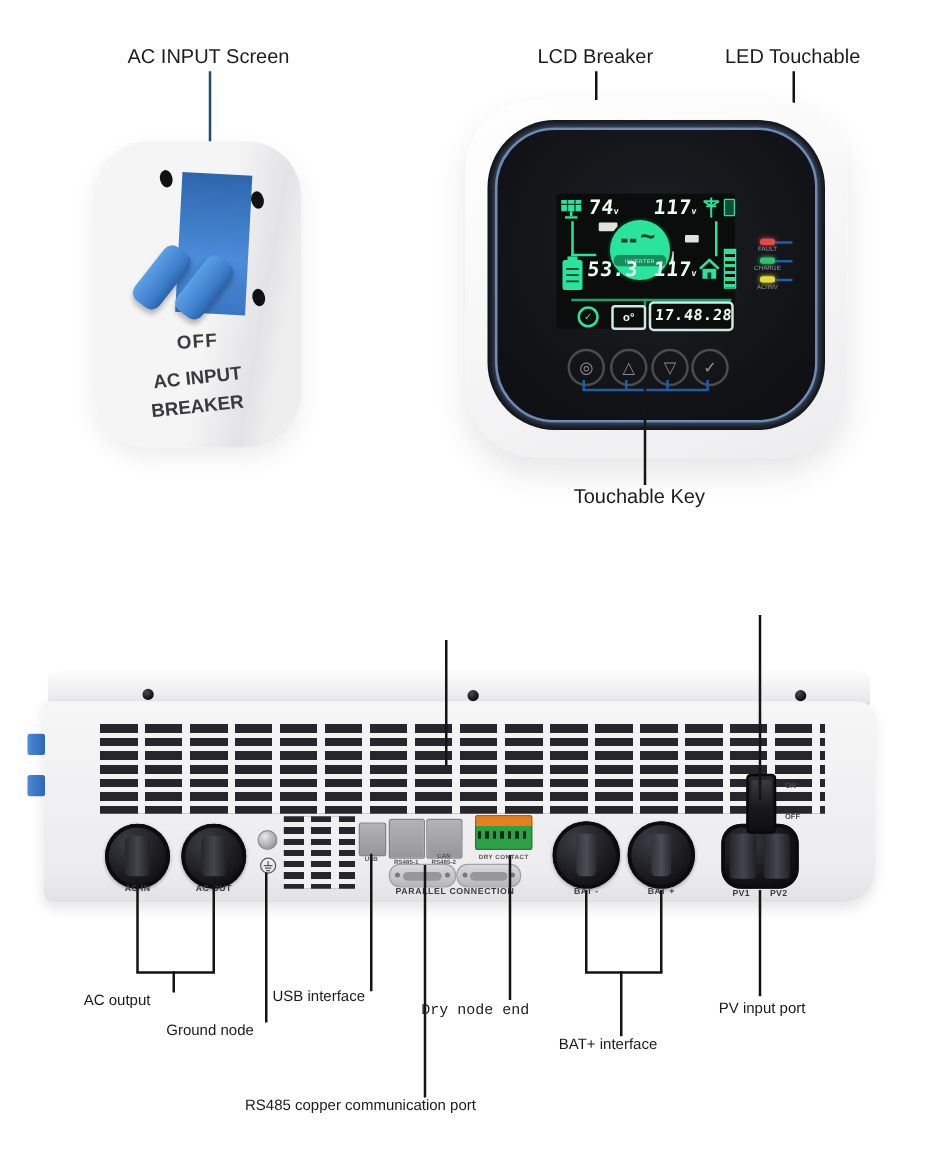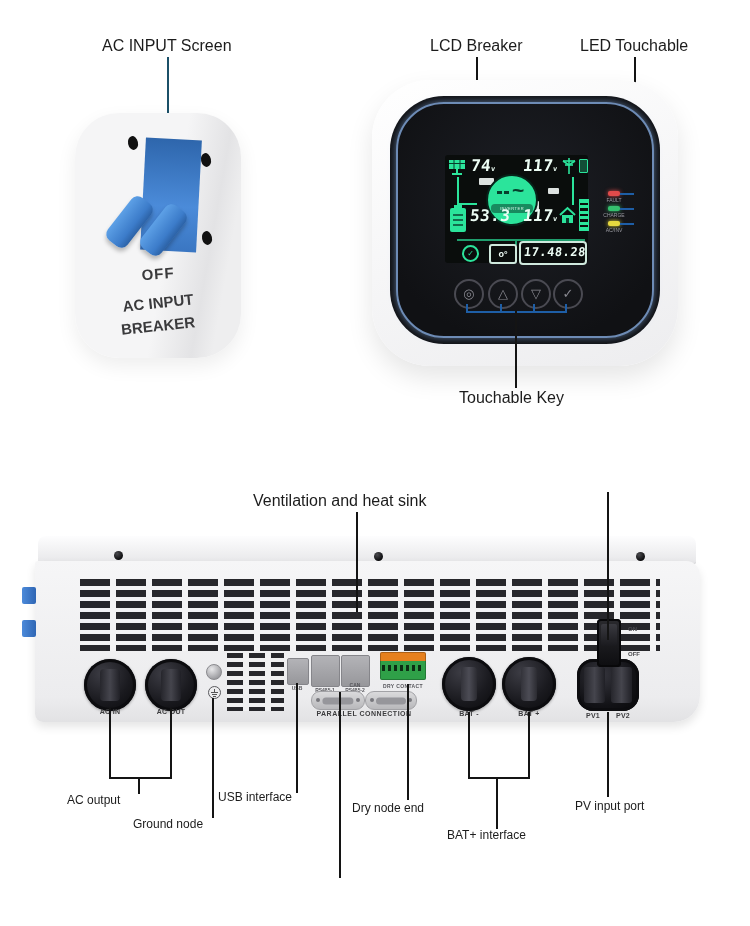--- a/index.html
+++ b/index.html
@@ -198,21 +198,20 @@
   </div>
 
   <div class="ln-blue" style="left:466px;top:304px;width:2px;height:8px;"></div>
   <div class="ln-blue" style="left:500px;top:304px;width:2px;height:8px;"></div>
   <div class="ln-blue" style="left:533px;top:304px;width:2px;height:8px;"></div>
   <div class="ln-blue" style="left:565px;top:304px;width:2px;height:8px;"></div>
   <div class="ln-blue" style="left:466px;top:311px;width:101px;height:2px;"></div>
   <div class="ln" style="left:515px;top:311px;width:2px;height:77px;"></div>
   <div class="callout" style="left:459px;top:389px;">Touchable Key</div>
 
-  <div class="callout" style="left:253px;top:492px;">Ventilation and heat sink</div>
 
   <div class="dev-lip"></div>
   <div class="dev-body"></div>
   <div class="screw" style="left:114px;top:551px;"></div>
   <div class="screw" style="left:374px;top:552px;"></div>
   <div class="screw" style="left:636px;top:552px;"></div>
   <div class="clip" style="left:22px;top:587px;"></div>
   <div class="clip" style="left:22px;top:620px;"></div>
   <div class="vents" style="left:80px;top:579px;width:580px;height:72px;"></div>
   <div class="vents-sm" style="left:227px;top:653px;width:57px;height:58px;"></div>
@@ -285,23 +284,24 @@
   <div class="ln" style="left:138px;top:777px;width:2px;height:17px;"></div>
   <div class="bot-label" style="left:67px;top:793px;">AC output</div>
 
   <div class="ln" style="left:212px;top:698px;width:2px;height:120px;"></div>
   <div class="bot-label" style="left:133px;top:817px;">Ground node</div>
 
   <div class="ln" style="left:296px;top:683px;width:2px;height:110px;"></div>
   <div class="bot-label" style="left:218px;top:790px;">USB interface</div>
 
   <div class="ln" style="left:339px;top:692px;width:2px;height:186px;"></div>
+  <div class="bot-label" style="left:196px;top:877px;">RS485 copper communication port</div>
 
   <div class="ln" style="left:407px;top:684px;width:2px;height:116px;"></div>
-  <div class="bot-label" style="left:352px;top:801px;">Dry node end</div>
+  <div class="bot-label" style="left:337px;top:801px;font-family:Liberation Mono, monospace;">Dry node end</div>
 
   <div class="ln" style="left:468px;top:712px;width:2px;height:66px;"></div>
   <div class="ln" style="left:528px;top:712px;width:2px;height:66px;"></div>
   <div class="ln" style="left:468px;top:777px;width:62px;height:2px;"></div>
   <div class="ln" style="left:496px;top:777px;width:2px;height:52px;"></div>
   <div class="bot-label" style="left:447px;top:828px;">BAT+ interface</div>
 
   <div class="ln" style="left:607px;top:712px;width:2px;height:85px;"></div>
   <div class="bot-label" style="left:575px;top:799px;">PV input port</div>
 

